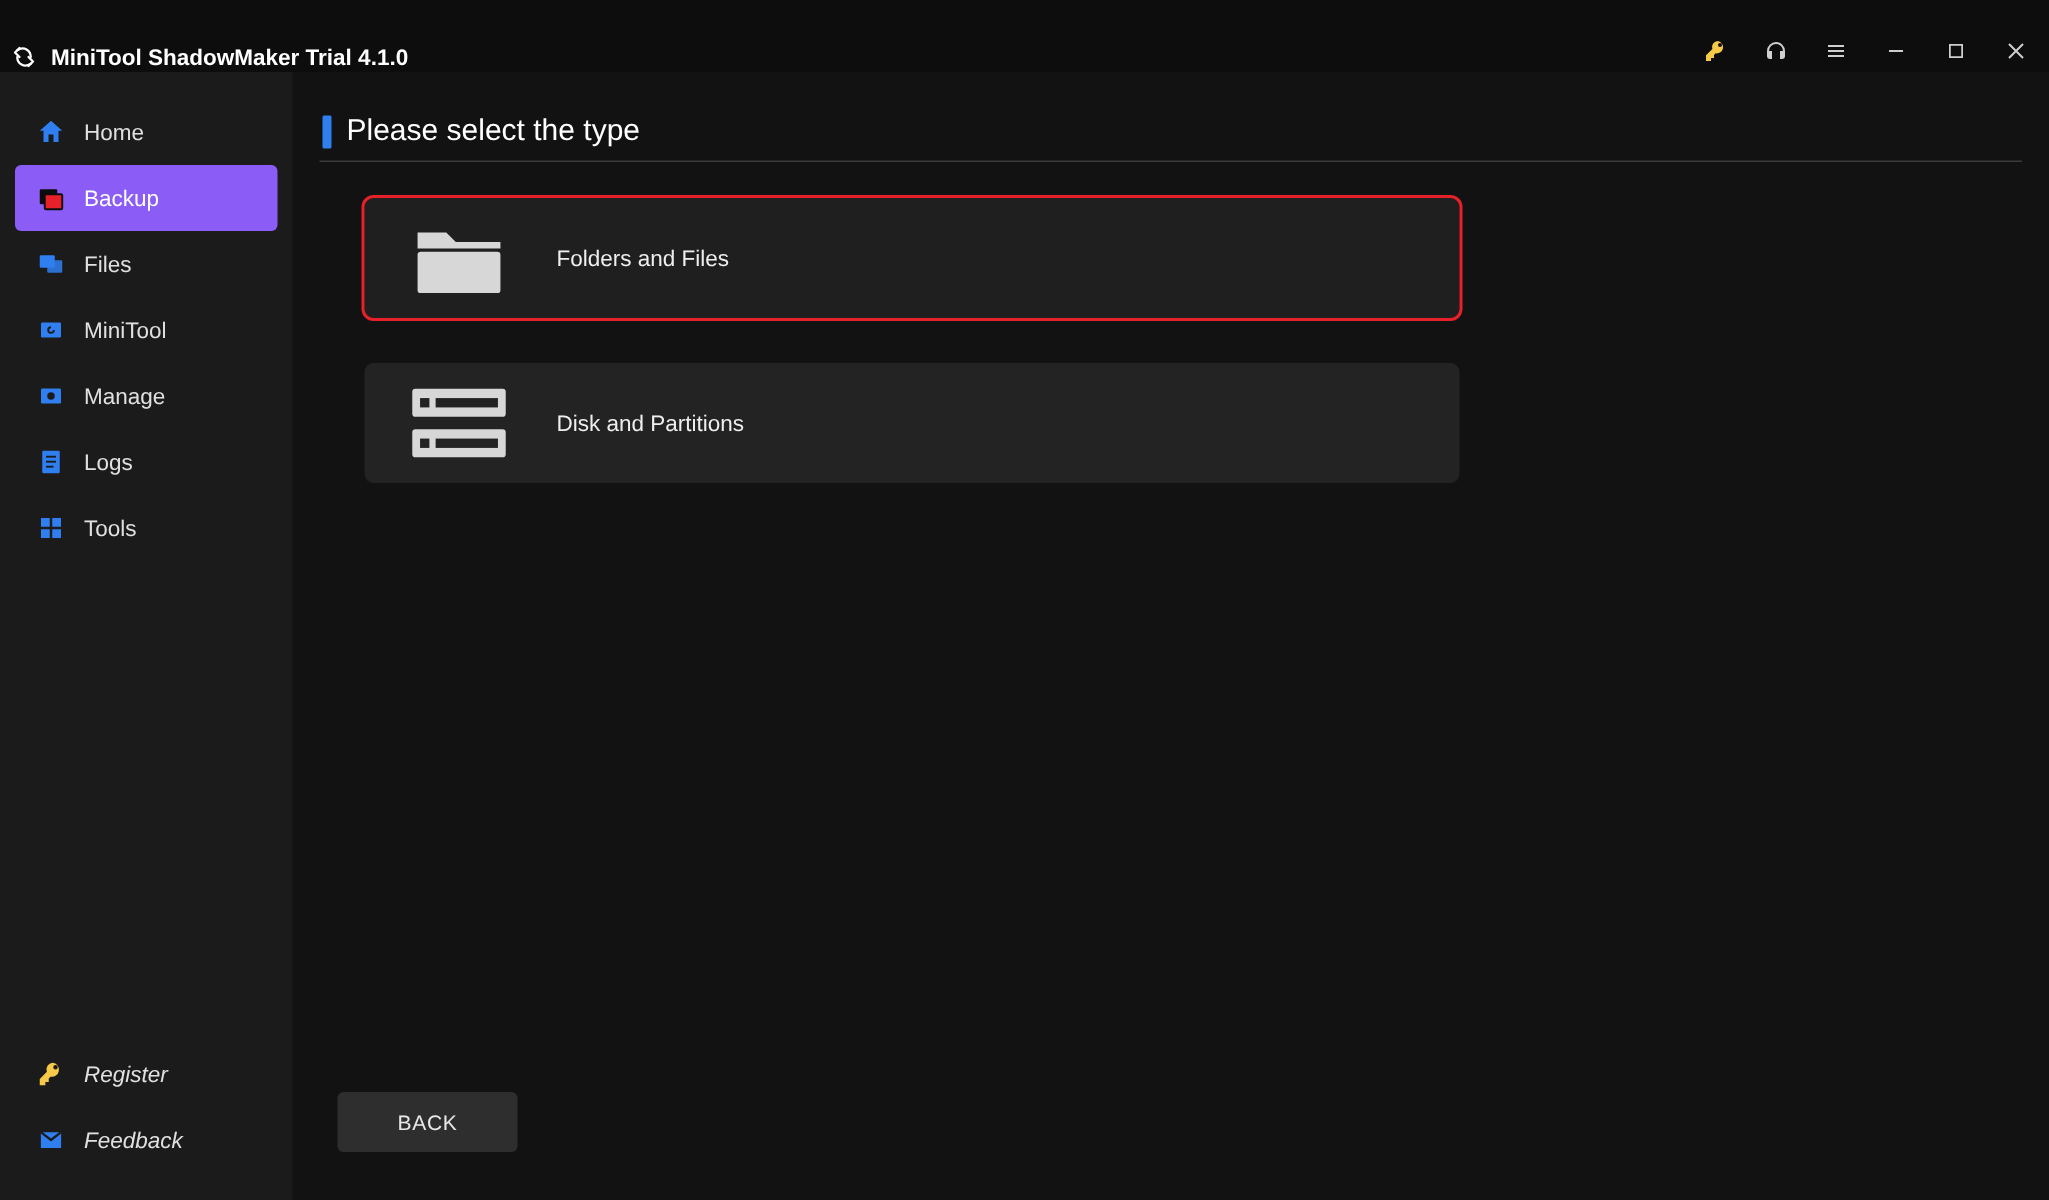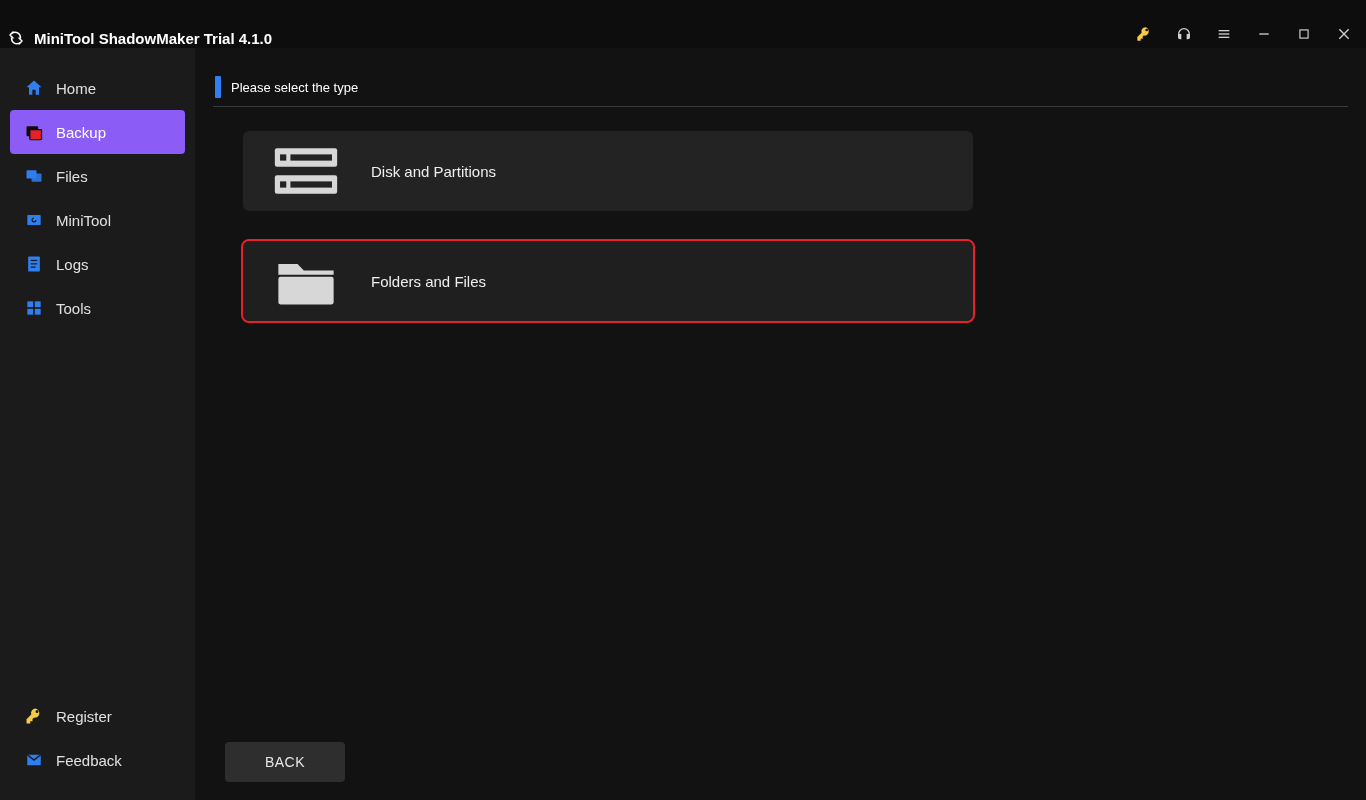--- a/index.html
+++ b/index.html
@@ -40,43 +40,43 @@
       display: flex; align-items: center; gap: 12px;
       height: 44px; padding: 0 14px;
       border-radius: 4px; color: #e0e0e0; font-size: 15px;
       cursor: pointer;
     }
     .nav-item.active { background: #8b5cf6; color: #fff; }
     .nav-item .nico { width: 20px; height: 20px; display: flex; align-items: center; justify-content: center; color: #2f7ff0; }
     .nav-item.active .nico { color: #fff; }
     .nav-item.active .nico.backup-ico { color: #0c0c0c; }
     .sidebar .spacer { flex: 1; }
-    .bottom-nav { padding: 0 10px 18px 10px; }
+    .bottom-nav { padding: 0 10px 18px 10px; font-style: italic; }
     .bottom-nav .nav-item .nico.reg { color: #f7c948; }
     .bottom-nav .nav-item .nico.fb { color: #2f7ff0; }
 
     
     .page-head { display: flex; align-items: center; gap: 10px; padding-left: 2px; margin-bottom: 8px; }
     .head-bar { width: 6px; height: 22px; background: #2f7ff0; border-radius: 1px; }
-    .head-title { font-size: 13px; font-weight: 500; color: #fff; }
+    .head-title { font-size: 20px; font-weight: 500; color: #fff; }
     .head-rule { height: 1px; background: #3a3a3a; margin-top: 6px; }
 
     
     .cards { margin-top: 24px; margin-left: 30px; width: 730px; display: flex; flex-direction: column; gap: 30px; }
     .card {
       height: 80px; background: #232323; border-radius: 6px;
       display: flex; align-items: center; gap: 30px; padding: 0 28px;
       cursor: pointer;
     }
     .card.selected { outline: 2px solid #e62129; outline-offset: 0; background: #1f1f1f; }
     .card .cico { width: 70px; display: flex; align-items: center; justify-content: center; color: #d7d7d7; }
     .card .clabel { font-size: 15px; color: #eee; }
 
     
-    .back-area { position: absolute; left: 30px; bottom: 18px; }
+    .back-area { position: absolute; left: 30px; bottom: 32px; }
     .back-btn {
       width: 120px; height: 40px; background: #2e2e2e; border: none; border-radius: 4px;
       color: #e7e7e7; font-size: 14px; letter-spacing: 0.5px; cursor: pointer;
     }
   </style>
 </head>
 <body>
 
 <div class="titlebar">
   <div class="title-left">
@@ -160,20 +160,29 @@
           <svg viewBox="0 0 24 24" width="20" height="20" fill="currentColor">
               <rect x="4" y="6" width="16" height="12" rx="1"></rect>
               <path d="M12 9a3 3 0 1 0 3 3h-1.5a1.5 1.5 0 1 1-1.5-1.5V9z" fill="#1b1b1b"></path>
             </svg>
         </span>
         <span>MiniTool</span>
       </div>
       <div class="nav-item">
         <span class="nico">
           <svg viewBox="0 0 24 24" width="20" height="20" fill="currentColor">
+              <rect x="4" y="6" width="16" height="12" rx="1"></rect>
+              <circle cx="12" cy="12" r="3" fill="#1b1b1b"></circle>
+            </svg>
+        </span>
+        <span>Manage</span>
+      </div>
+      <div class="nav-item">
+        <span class="nico">
+          <svg viewBox="0 0 24 24" width="20" height="20" fill="currentColor">
               <rect x="5" y="3" width="14" height="18" rx="1"></rect>
               <rect x="8" y="7" width="8" height="1.5" fill="#1b1b1b"></rect>
               <rect x="8" y="11" width="8" height="1.5" fill="#1b1b1b"></rect>
               <rect x="8" y="15" width="6" height="1.5" fill="#1b1b1b"></rect>
             </svg>
         </span>
         <span>Logs</span>
       </div>
       <div class="nav-item">
         <span class="nico">
@@ -210,42 +219,42 @@
   </aside>
 
   <main class="main">
     <div class="page-head">
       <span class="head-bar"></span>
       <span class="head-title">Please select the type</span>
     </div>
     <div class="head-rule"></div>
 
     <div class="cards">
+      <div class="card selected">
+        <span class="cico">
+          <svg viewBox="0 0 64 52" width="68" height="56" fill="#d7d7d7">
+            <path d="M6 10h18l6 6h28v4H6z"></path>
+            <rect x="6" y="22" width="52" height="26" rx="2"></rect>
+          </svg>
+        </span>
+        <span class="clabel">Folders and Files</span>
+      </div>
+
       <div class="card">
         <span class="cico">
           <svg viewBox="0 0 64 52" width="68" height="54" fill="#d7d7d7">
             <rect x="2" y="4" width="60" height="18" rx="2"></rect>
             <rect x="7" y="10" width="6" height="6" fill="#232323"></rect>
             <rect x="17" y="10" width="40" height="6" fill="#232323"></rect>
             <rect x="2" y="30" width="60" height="18" rx="2"></rect>
             <rect x="7" y="36" width="6" height="6" fill="#232323"></rect>
             <rect x="17" y="36" width="40" height="6" fill="#232323"></rect>
           </svg>
         </span>
         <span class="clabel">Disk and Partitions</span>
       </div>
-
-      <div class="card selected">
-        <span class="cico">
-          <svg viewBox="0 0 64 52" width="68" height="56" fill="#d7d7d7">
-            <path d="M6 10h18l6 6h28v4H6z"></path>
-            <rect x="6" y="22" width="52" height="26" rx="2"></rect>
-          </svg>
-        </span>
-        <span class="clabel">Folders and Files</span>
-      </div>
     </div>
 
     <div class="back-area">
       <button class="back-btn">BACK</button>
     </div>
   </main>
 </div>
 
 </body></html>

